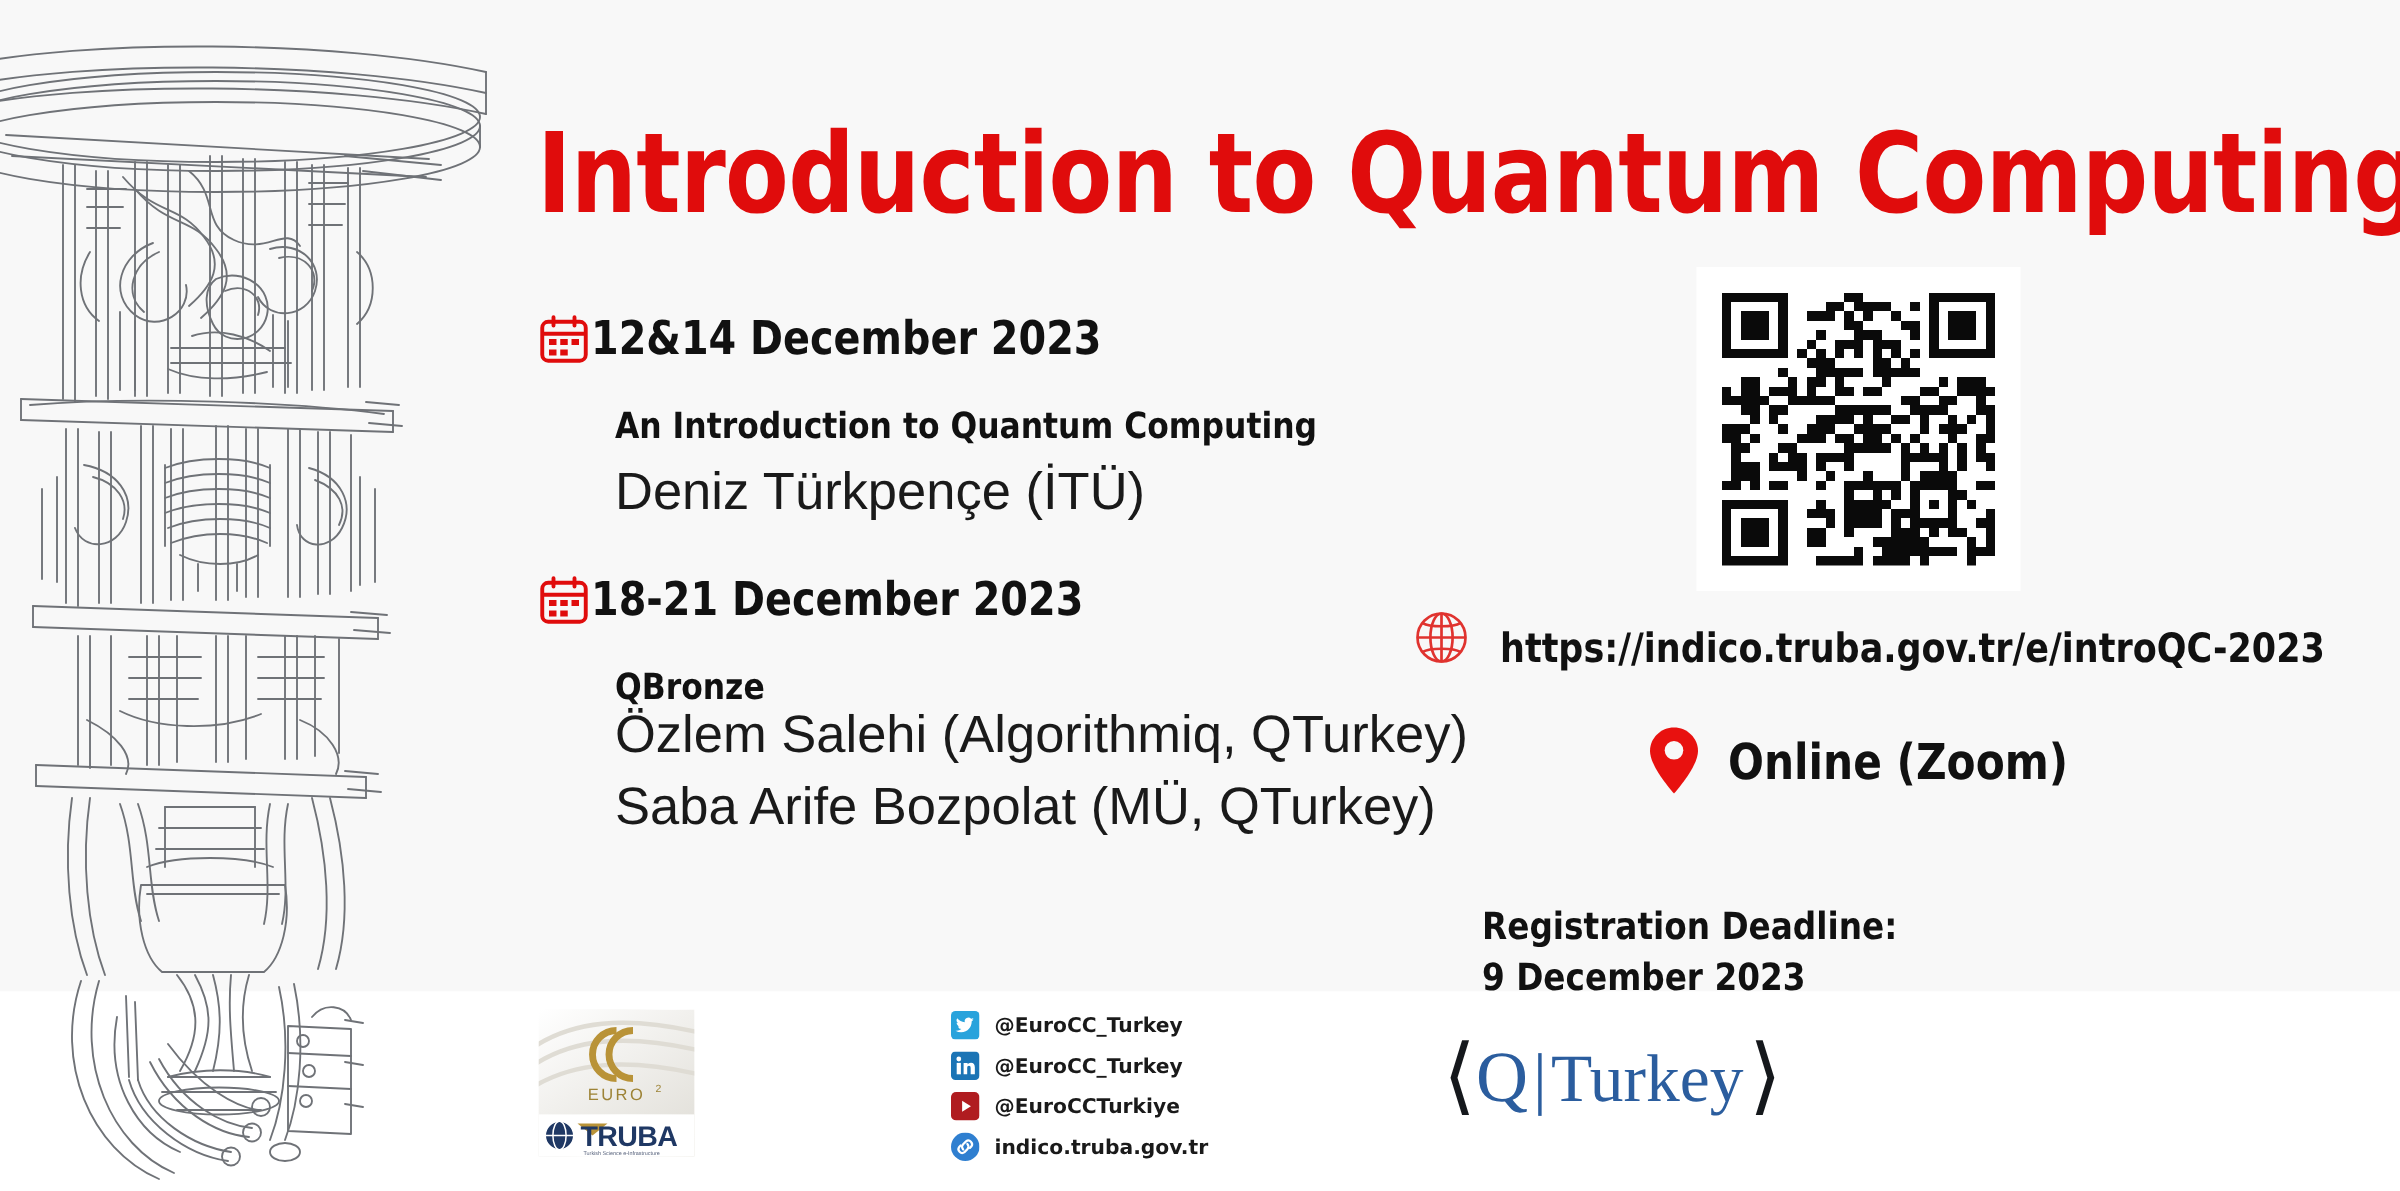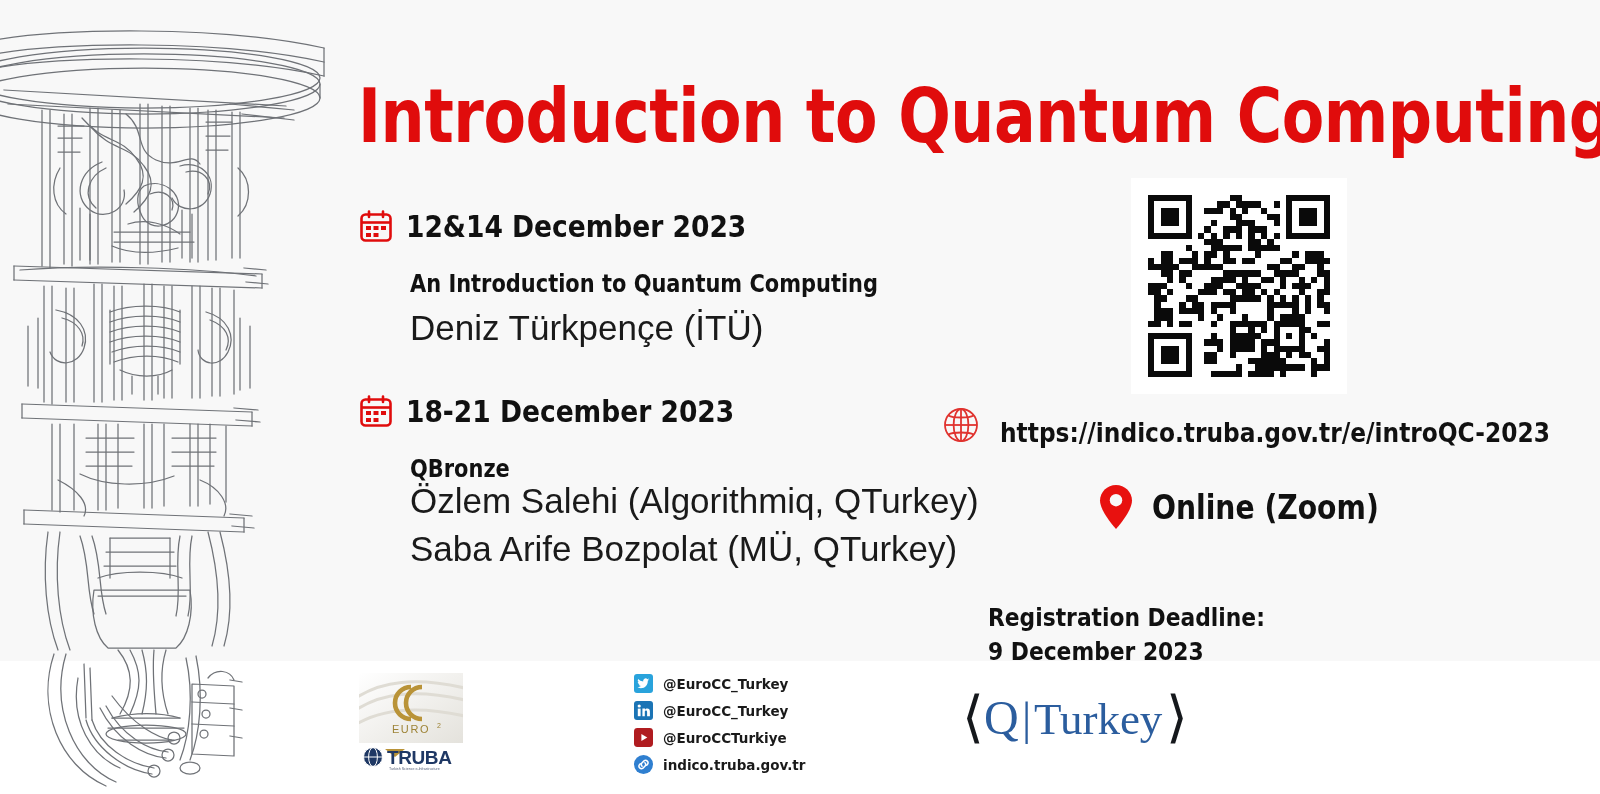--- a/index.html
+++ b/index.html
@@ -26,39 +26,39 @@
     font-weight:bold;
     font-family:"DejaVu Sans Condensed","Liberation Sans Narrow","Liberation Sans",sans-serif;
     color:#e00c0c;
     letter-spacing:-0.5px;
     transform:scaleX(0.93);transform-origin:left center;
     white-space:nowrap;
   }
 
   
   .col-left{position:absolute;left:358px;top:208px;width:570px;}
-  .date-row{display:flex;align-items:center;gap:12px;}
+  .date-row{display:flex;align-items:center;gap:0;}
   .date-row .cal{flex:0 0 auto;width:36px;height:36px;}
   .date-txt{
     font-size:31px;font-weight:bold;color:#111111;
     font-family:"DejaVu Sans Condensed","Liberation Sans Narrow","Liberation Sans",sans-serif;
     transform:scaleX(0.95);transform-origin:left center;white-space:nowrap;
   }
   .course-title{
     margin-left:52px;margin-top:26px;
     font-size:24px;font-weight:bold;color:#111111;
     font-family:"DejaVu Sans Condensed","Liberation Sans Narrow","Liberation Sans",sans-serif;
     transform:scaleX(0.97);transform-origin:left center;white-space:nowrap;
   }
   .speaker{
     margin-left:52px;margin-top:12px;
     font-size:35px;font-weight:normal;color:#1a1a1a;
     white-space:nowrap;line-height:36px;
   }
-  .blk2{margin-top:47px;}
+  .blk2{margin-top:36px;}
 
   
   .qr-wrap{position:absolute;left:1131px;top:178px;width:216px;height:216px;background:#ffffff;
            display:flex;align-items:center;justify-content:center;}
   .qr{width:182px;height:182px;display:block;}
 
   .url-row{position:absolute;left:938px;top:402px;display:flex;align-items:flex-end;gap:16px;}
   .url-row .globe{flex:0 0 auto;width:46px;height:46px;}
   .url-txt{
     font-size:27px;font-weight:bold;color:#111111;

